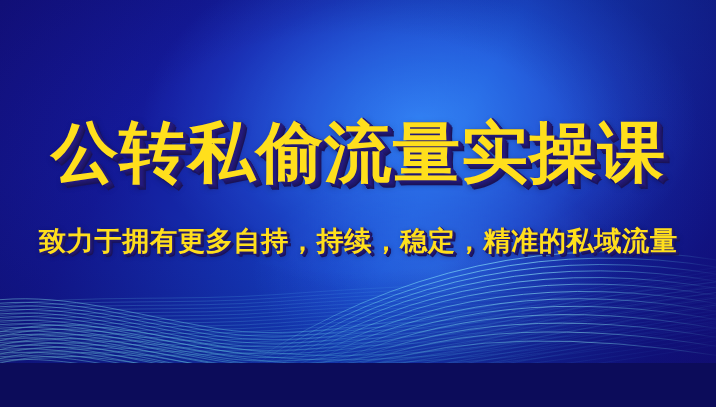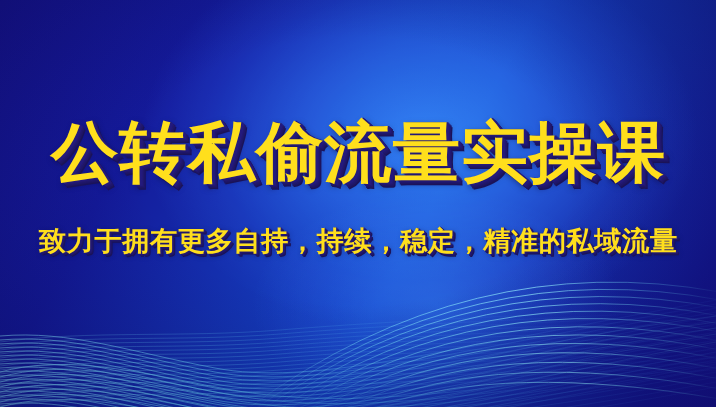--- a/index.html
+++ b/index.html
@@ -3,21 +3,21 @@
 <meta charset="utf-8">
 <style>
   html, body {
     margin: 0;
     padding: 0;
     background: #0c0c5a;
   }
   #poster {
     position: relative;
     width: 716px;
-    height: 407px;
+    height: 363px;
     overflow: hidden;
     font-family: "Liberation Sans", "DejaVu Sans", sans-serif;
     background: #6d28d9;
   }
 
   
   .bg-base {
     position: absolute;
     inset: 0;
     background: linear-gradient(118deg,

